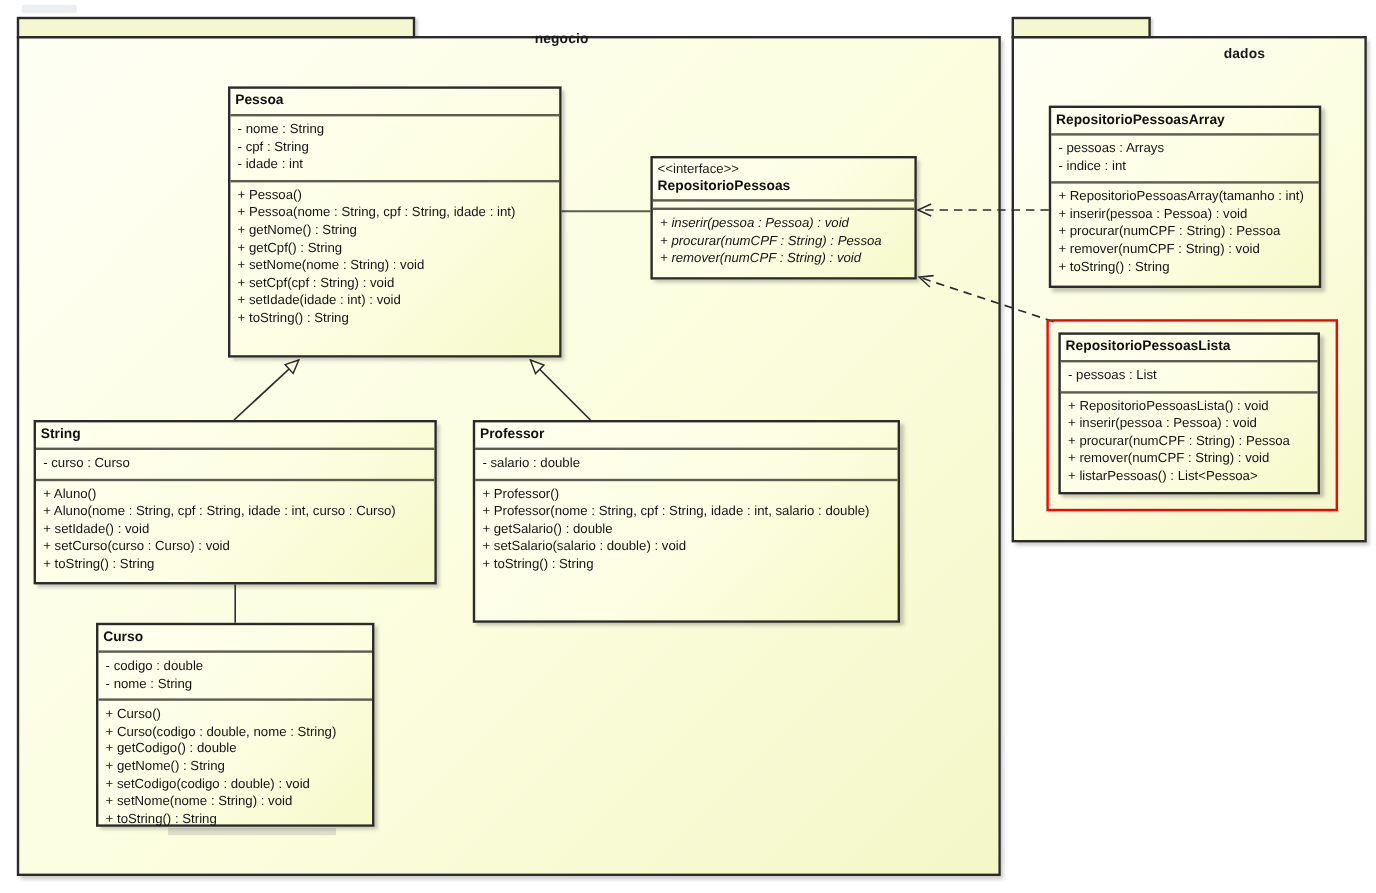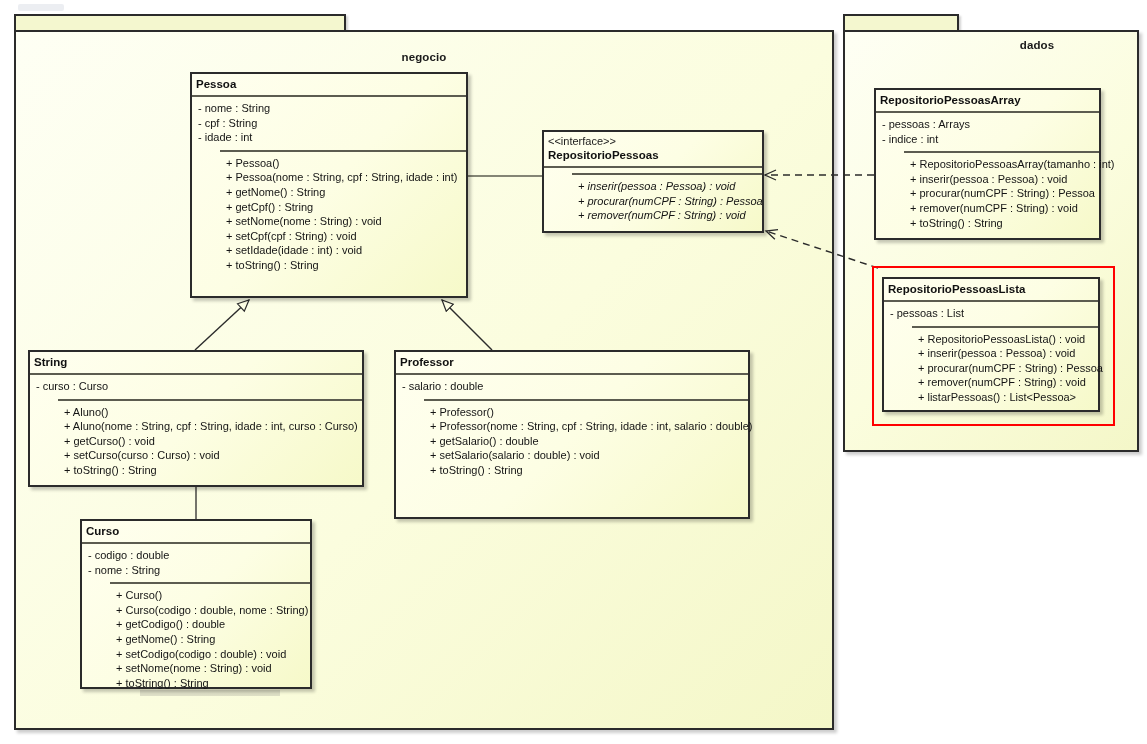--- a/index.html
+++ b/index.html
@@ -80,21 +80,20 @@
     font-weight: bold;
     color: #101010;
     line-height: 14px;
   }
   .cls-sec {
     box-sizing: border-box;
     padding: 4px 6px 5px 6px;
   }
   .cls-sec + .cls-sec {
     border-top: 2px solid #5c5c50;
-    margin-left: 28px;
   }
   .cls-sec.empty {
     padding: 0;
     height: 5px;
   }
   .mem {
     font-size: 11px;
     line-height: 14.6px;
     color: #141414;
     white-space: nowrap;
@@ -138,21 +137,21 @@
 </head>
 <body>
 
 <div id="canvas">
 
   <div class="artifact"></div>
 
   <div class="pkg">
     <div class="pkg-tab" style="left:14px; top:14px; width:332px; height:18px;"></div>
     <div class="pkg-body" style="left:14px; top:30px; width:820px; height:700px;"></div>
-    <div class="pkg-title" style="left:14px; top:51px; width:820px;">negocio</div>
+    <div class="pkg-title" style="left:14px; top:27px; width:820px;padding-left:44px;">negocio</div>
   </div>
 
   <div class="pkg">
     <div class="pkg-tab" style="left:843px; top:14px; width:116px; height:18px;"></div>
     <div class="pkg-body" style="left:843px; top:30px; width:296px; height:422px;"></div>
     <div class="pkg-title" style="left:843px; top:39px; width:292px;padding-left:48px;">dados</div>
   </div>
 
   <svg id="links" viewBox="0 0 1147 744" xmlns="http://www.w3.org/2000/svg">
     <defs>
@@ -226,21 +225,21 @@
   <div class="cls" style="left:28px; top:350px; width:336px; height:137px;">
     <div class="cls-head">
       <span class="cls-name">String</span>
     </div>
     <div class="cls-sec">
       <div class="mem">- curso : Curso</div>
     </div>
     <div class="cls-sec">
       <div class="mem">+ Aluno()</div>
       <div class="mem">+ Aluno(nome : String, cpf : String, idade : int, curso : Curso)</div>
-      <div class="mem">+ getCurso() : void</div>
+      <div class="mem">+ setIdade() : void</div>
       <div class="mem">+ setCurso(curso : Curso) : void</div>
       <div class="mem">+ toString() : String</div>
     </div>
   </div>
 
   <div class="cls" style="left:394px; top:350px; width:356px; height:169px;">
     <div class="cls-head">
       <span class="cls-name">Professor</span>
     </div>
     <div class="cls-sec">

